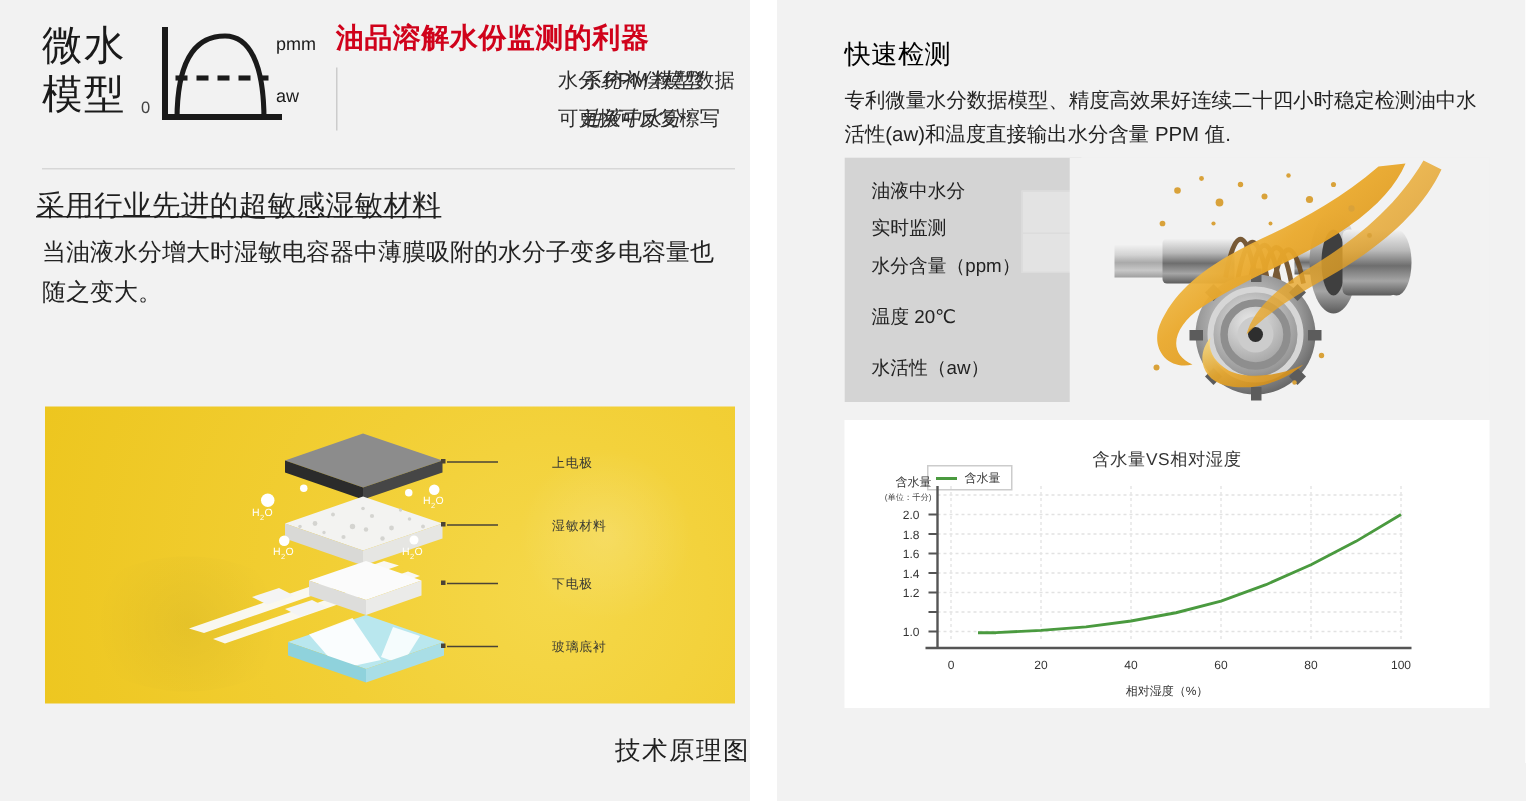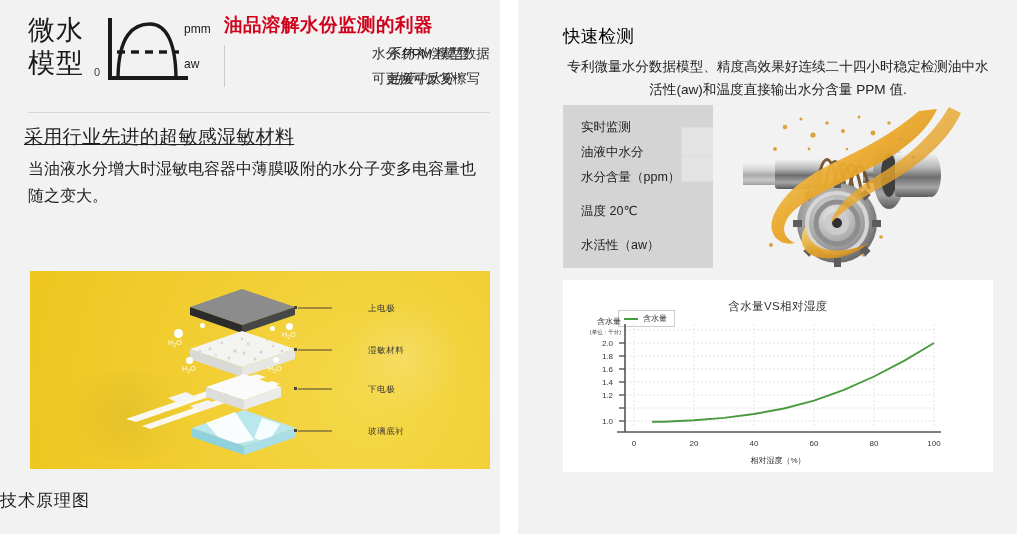--- a/index.html
+++ b/index.html
@@ -67,30 +67,30 @@
   }
   .diagram svg { position:absolute; left:0; top:0; }
   .lead-label{
     position:absolute; font-size:8.5px; color:#3a3a33; letter-spacing:.6px; white-space:nowrap;
   }
   .h2o{ position:absolute; font-size:7px; color:#ffffff; letter-spacing:.2px;}
   .h2o sub{ font-size:5px; }
   .bubble{ position:absolute; border-radius:50%; background:#ffffff; }
 
   .caption{
-    position:absolute; width:100%; text-align:left;
+    position:absolute; width:100%; text-align:right;
     font-size:17px; color:#1f1f1f; letter-spacing:1px;
   }
   .cap-left { left:0; top:489px; }
   .cap-right{ left:0; top:489px; }
 
   
   .r-h2 { position:absolute; left:45px; top:24px; font-size:17.5px; color:#000000; letter-spacing:.3px;}
   .r-p  { position:absolute; left:45px; top:55px; width:430px;
-          font-size:13.6px; color:#232323; line-height:23px;text-align:center; }
+          font-size:13.6px; color:#232323; line-height:23px; }
 
   .photo-wrap{
     position:absolute; left:45px; top:105px; width:430px; height:163px;
     background:#efefef; overflow:hidden;
   }
   .photo-left{
     position:absolute; left:0; top:0; width:158px; height:163px;
     background:#d4d4d4;
   }
   .photo-ghost{
@@ -269,22 +269,22 @@
   <section class="panel panel-right">
 
     <div class="r-h2">快速检测</div>
     <div class="r-p">专利微量水分数据模型、精度高效果好连续二十四小时稳定检测油中水活性(aw)和温度直接输出水分含量 PPM 值.</div>
 
     <div class="photo-wrap">
       <div class="photo-left"></div>
       <div class="photo-ghost"></div>
 
       <div class="spec-list">
+        <div class="spec-item">油液中水分</div>
         <div class="spec-item">实时监测</div>
-        <div class="spec-item">油液中水分</div>
         <div class="spec-item">水分含量（ppm）</div>
         <div class="spec-item gap">温度 20℃</div>
         <div class="spec-item gap">水活性（aw）</div>
       </div>
 
       <div class="photo-art">
         <svg width="280" height="163" viewBox="0 0 280 163">
           <defs>
             <linearGradient id="steel" x1="0" y1="0" x2="0" y2="1">
               <stop offset="0%" stop-color="#f2f2f2"></stop>

